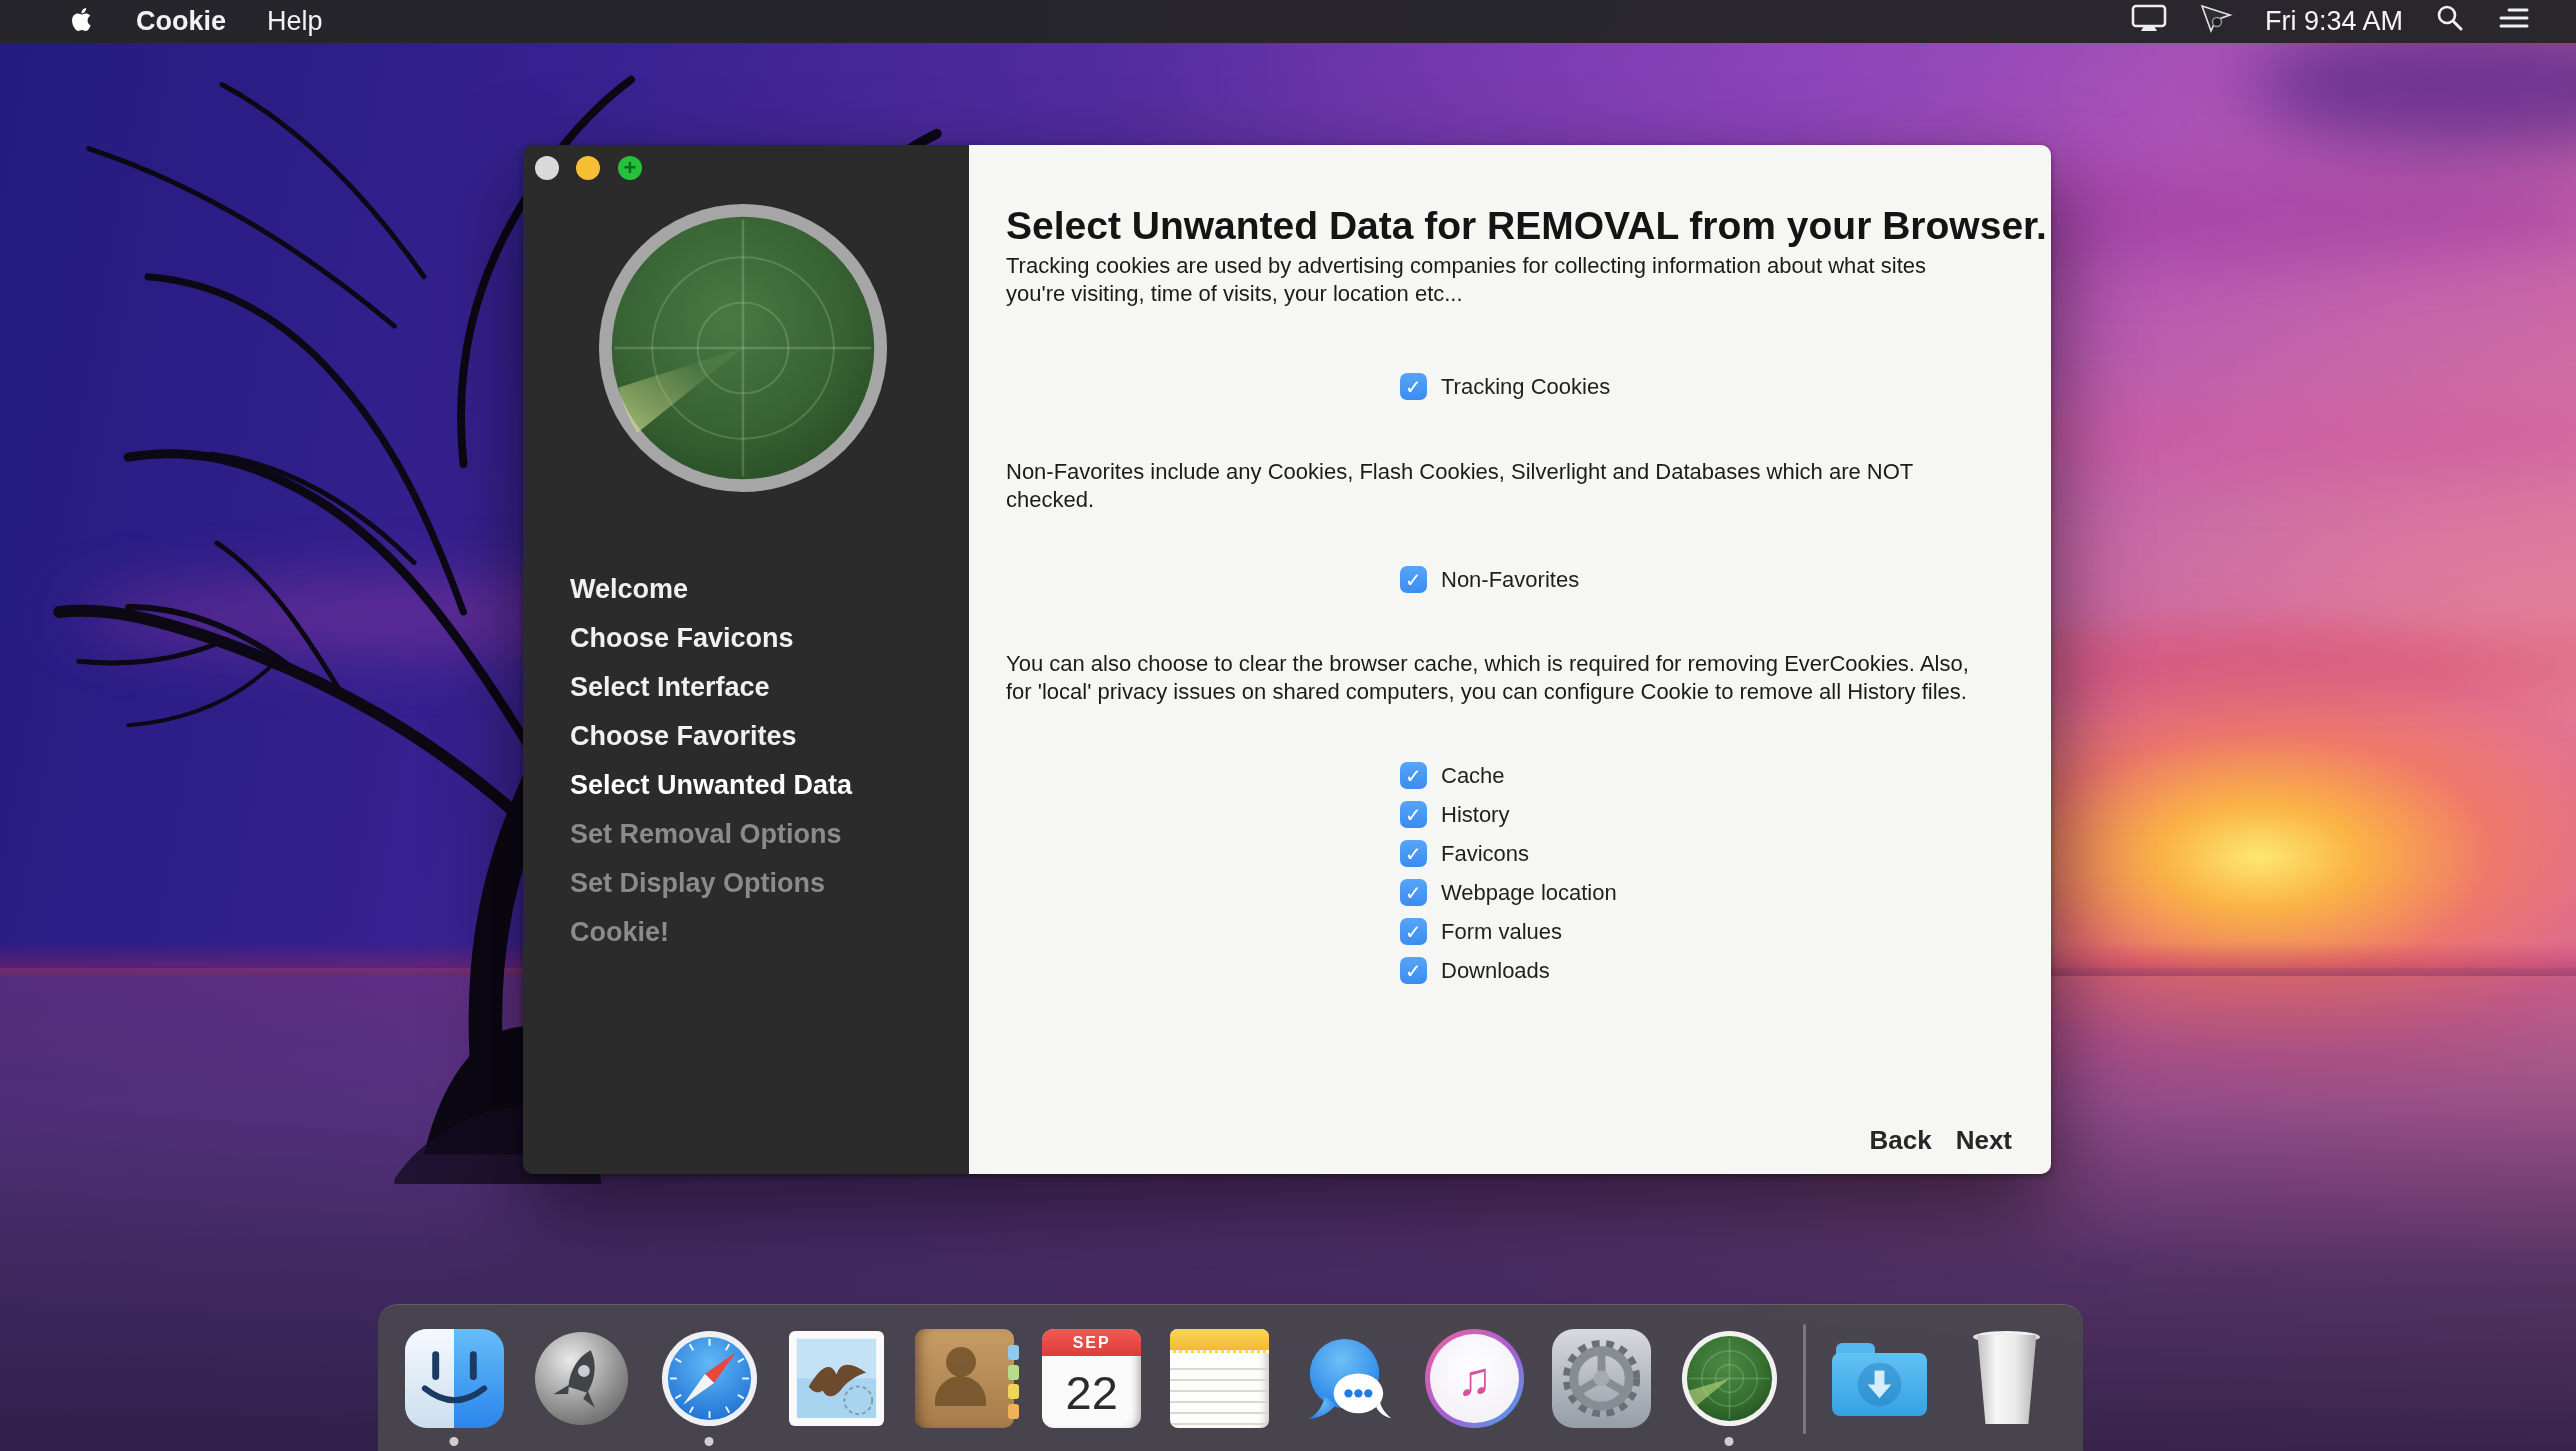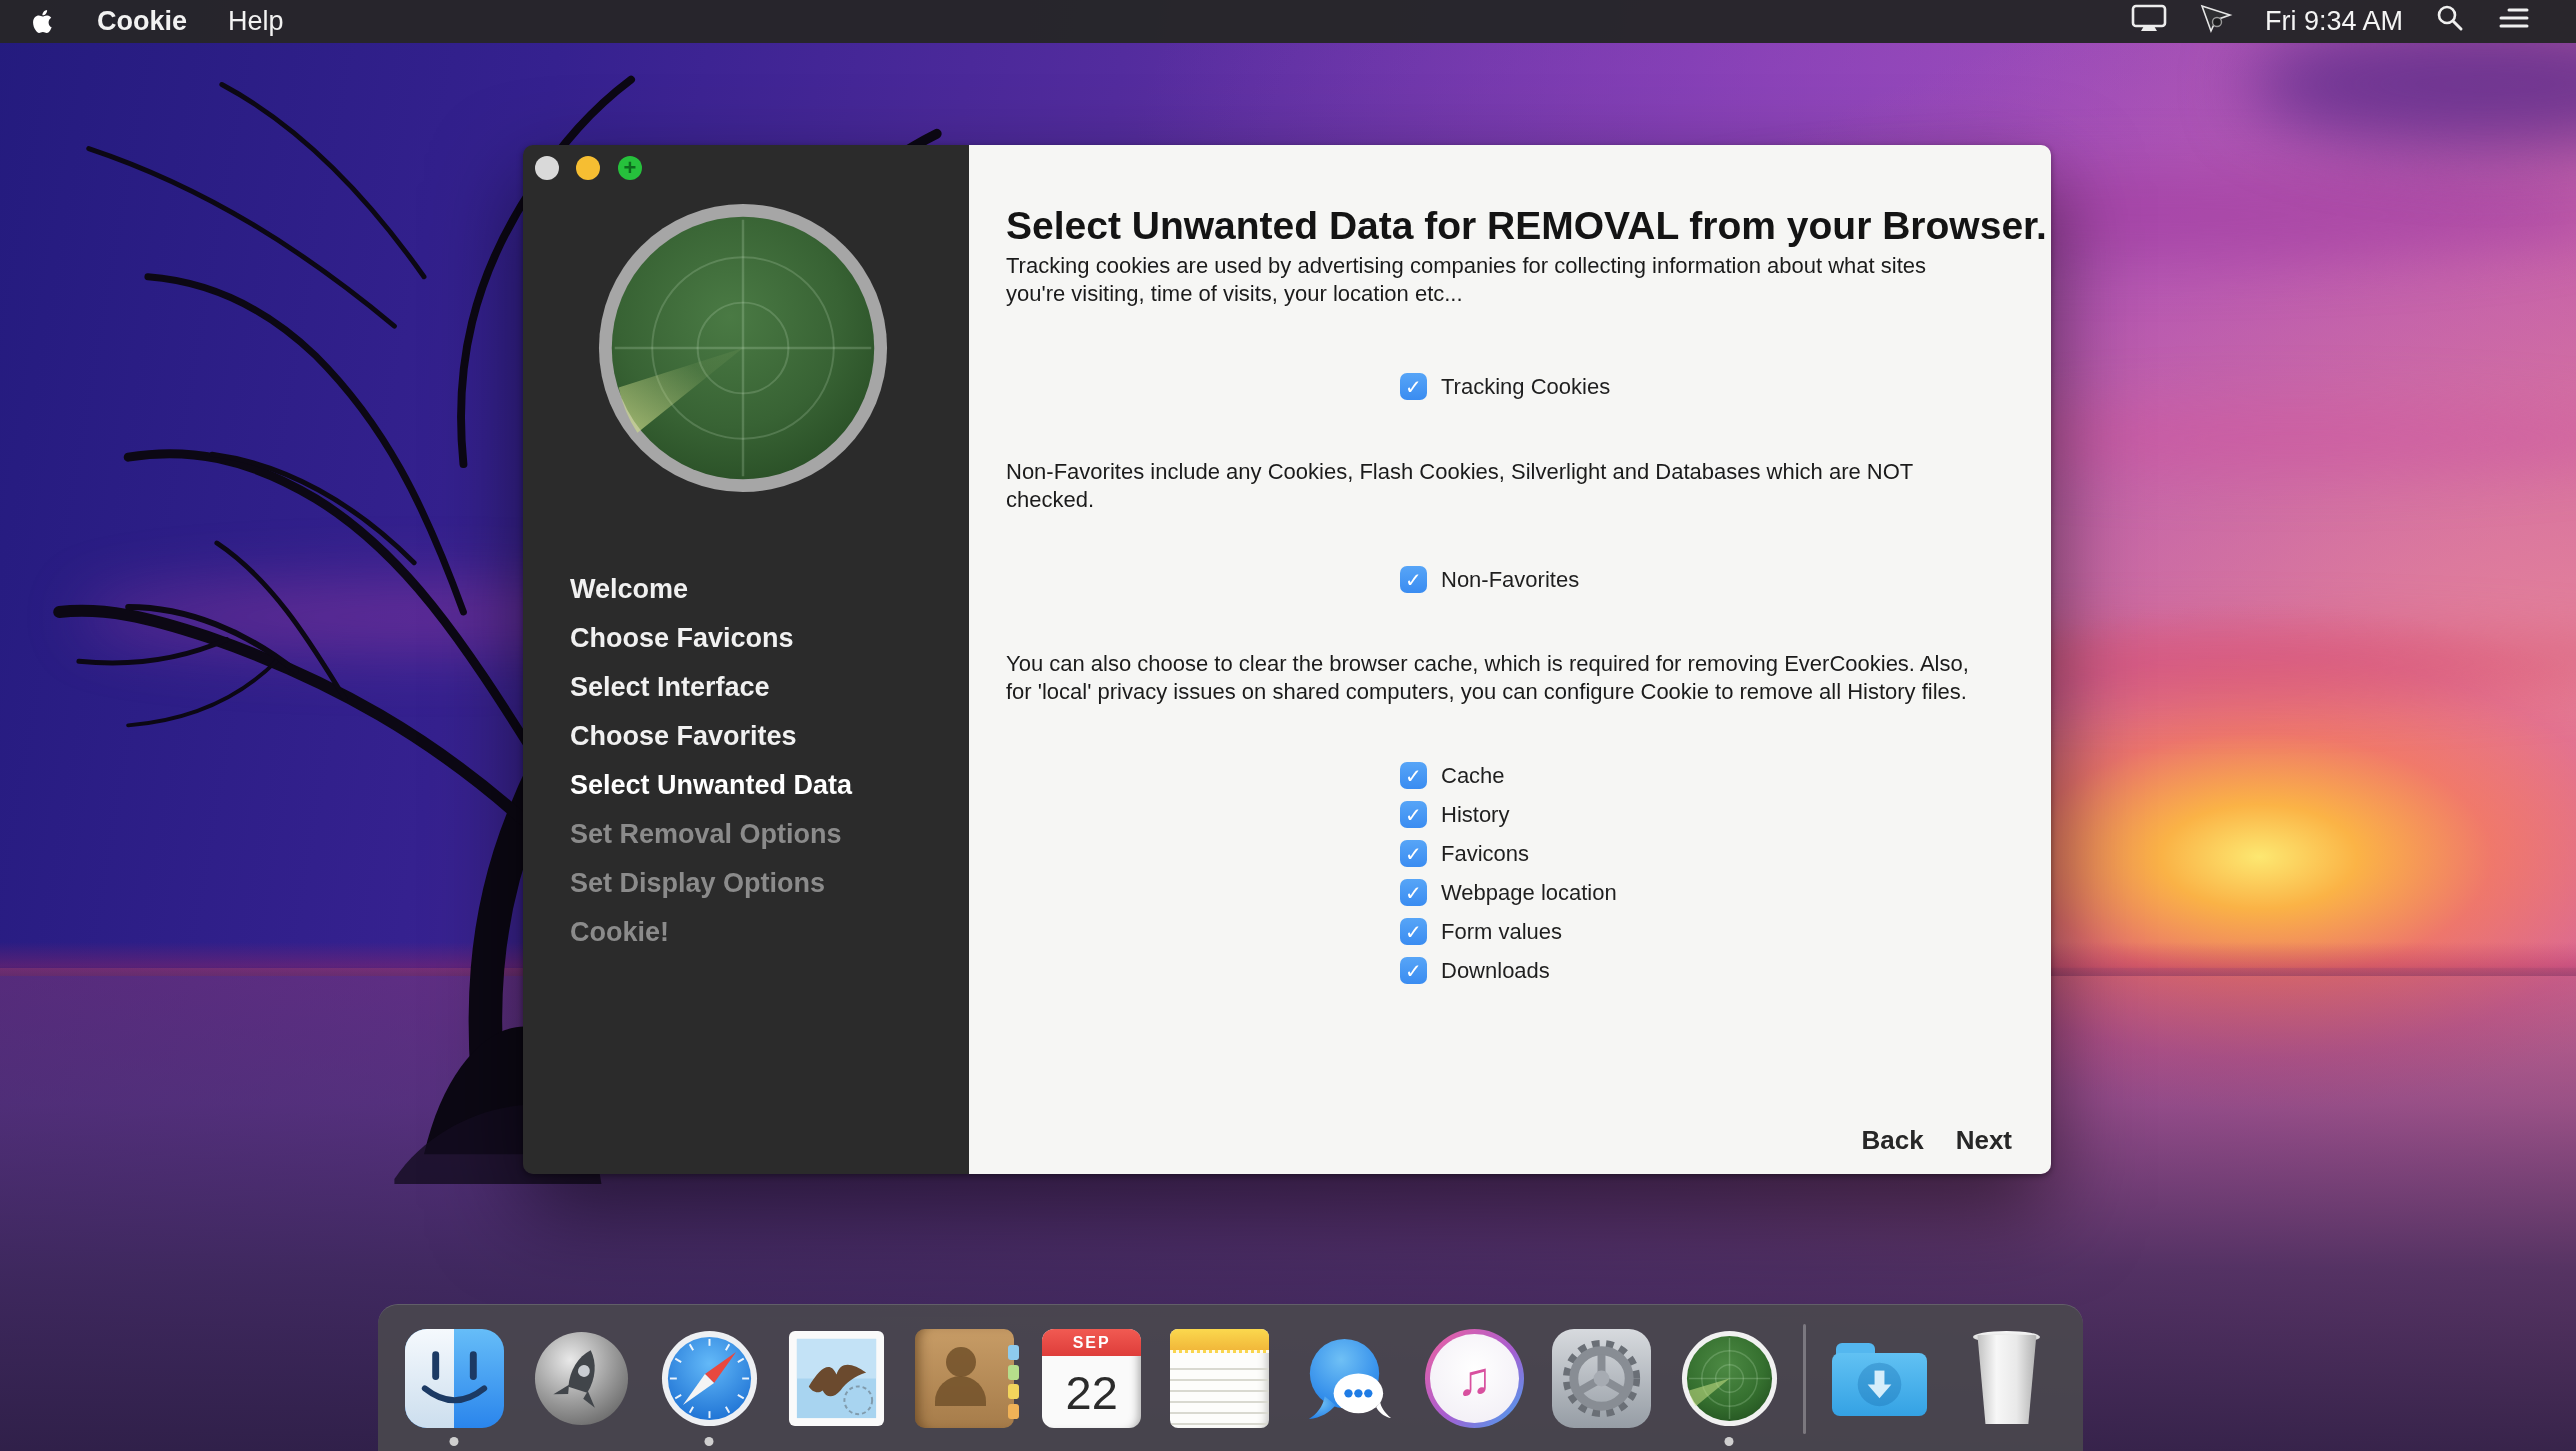--- a/index.html
+++ b/index.html
@@ -21,21 +21,21 @@
   .cloud-e{left:79px;top:582px;width:690px;height:69px;background:rgba(190,70,170,0.35);filter:blur(30px);}
   .water{position:absolute;left:0;right:0;top:968px;bottom:0;
     background:linear-gradient(180deg, rgba(170,70,110,0.35) 0%, rgba(110,60,110,0.55) 28%, rgba(66,42,88,0.85) 62%, rgba(48,32,70,0.95) 100%);}
   .horizon{position:absolute;left:0;right:0;top:942px;height:34px;
     background:linear-gradient(180deg, rgba(0,0,0,0), rgba(170,40,90,0.35) 70%, rgba(90,30,80,0.45));}
   .tree{position:absolute;left:0;top:30px;}
 
   
   .menubar{position:absolute;left:0;top:0;width:2576px;height:43px;background:rgba(39,38,42,0.98);
     display:flex;align-items:center;color:#f2f2f2;font-size:27px;z-index:50;}
-  .mb-left{display:flex;align-items:center;padding-left:30px;}
+  .mb-left{display:flex;padding-left:30px;margin-left:39px;}
   .apple{width:24px;height:27px;margin-right:43px;display:flex;align-items:center;}
   .mb-app{font-weight:700;margin-right:41px;}
   .mb-item{font-weight:400;margin-right:41px;}
   .mb-right{margin-left:auto;display:flex;align-items:center;gap:32px;padding-right:45px;}
   .mb-clock{font-size:27px;color:#f4f4f4;white-space:nowrap;}
 
   
   .window{position:absolute;left:523px;top:145px;width:1528px;height:1029px;border-radius:10px;
     box-shadow:0 36px 89px rgba(0,0,0,0.55), 0 2px 6px rgba(0,0,0,0.4);z-index:20;}
   .sidebar{position:absolute;left:0;top:0;bottom:0;width:446px;background:#2b2b2b;border-radius:10px 0 0 10px;}
@@ -55,21 +55,21 @@
   .c-para{position:absolute;left:37px;width:966px;font-size:22px;line-height:28px;color:#1b1b1b;}
   .p1{top:107px;} .p2{top:313px;} .p3{top:505px;}
   .cbrow{position:absolute;left:431px;height:39px;display:flex;align-items:center;gap:14px;cursor:default;}
   .row-tracking{top:222px;} .row-nonfav{top:415px;}
   .cbgroup{position:absolute;left:431px;top:611px;}
   .cbgroup .cbrow{position:static;left:auto;}
   .cb{width:27px;height:27px;border-radius:7px;background:linear-gradient(180deg,#57a5f7,#3a8cf1);
       display:flex;align-items:center;justify-content:center;flex:0 0 auto;}
   .cb::after{content:"✓";color:#fff;font-size:20px;font-weight:700;line-height:1;}
   .cblabel{font-size:22px;color:#1f1f1f;white-space:nowrap;}
-  .navbtns{position:absolute;right:39px;top:980px;display:flex;gap:32px;}
+  .navbtns{position:absolute;right:39px;top:980px;display:flex;gap:24px;}
   .navbtn{font-size:26px;font-weight:700;color:#272727;cursor:default;}
 
   
   .dock{position:absolute;left:378px;bottom:0;width:1705px;height:148px;background:rgba(74,73,77,0.88);
     border-radius:20px 20px 0 0;border-top:1px solid rgba(255,255,255,0.14);
     display:flex;align-items:center;justify-content:space-between;padding:0 22px;box-sizing:border-box;z-index:40;}
   .dock-item{position:relative;width:108px;height:144px;display:flex;align-items:center;justify-content:center;}
   .dock-dot{position:absolute;bottom:5px;left:50%;transform:translateX(-50%);width:9px;height:9px;border-radius:50%;background:#cfcfcf;}
   .icon{position:relative;width:99px;height:99px;}
 

